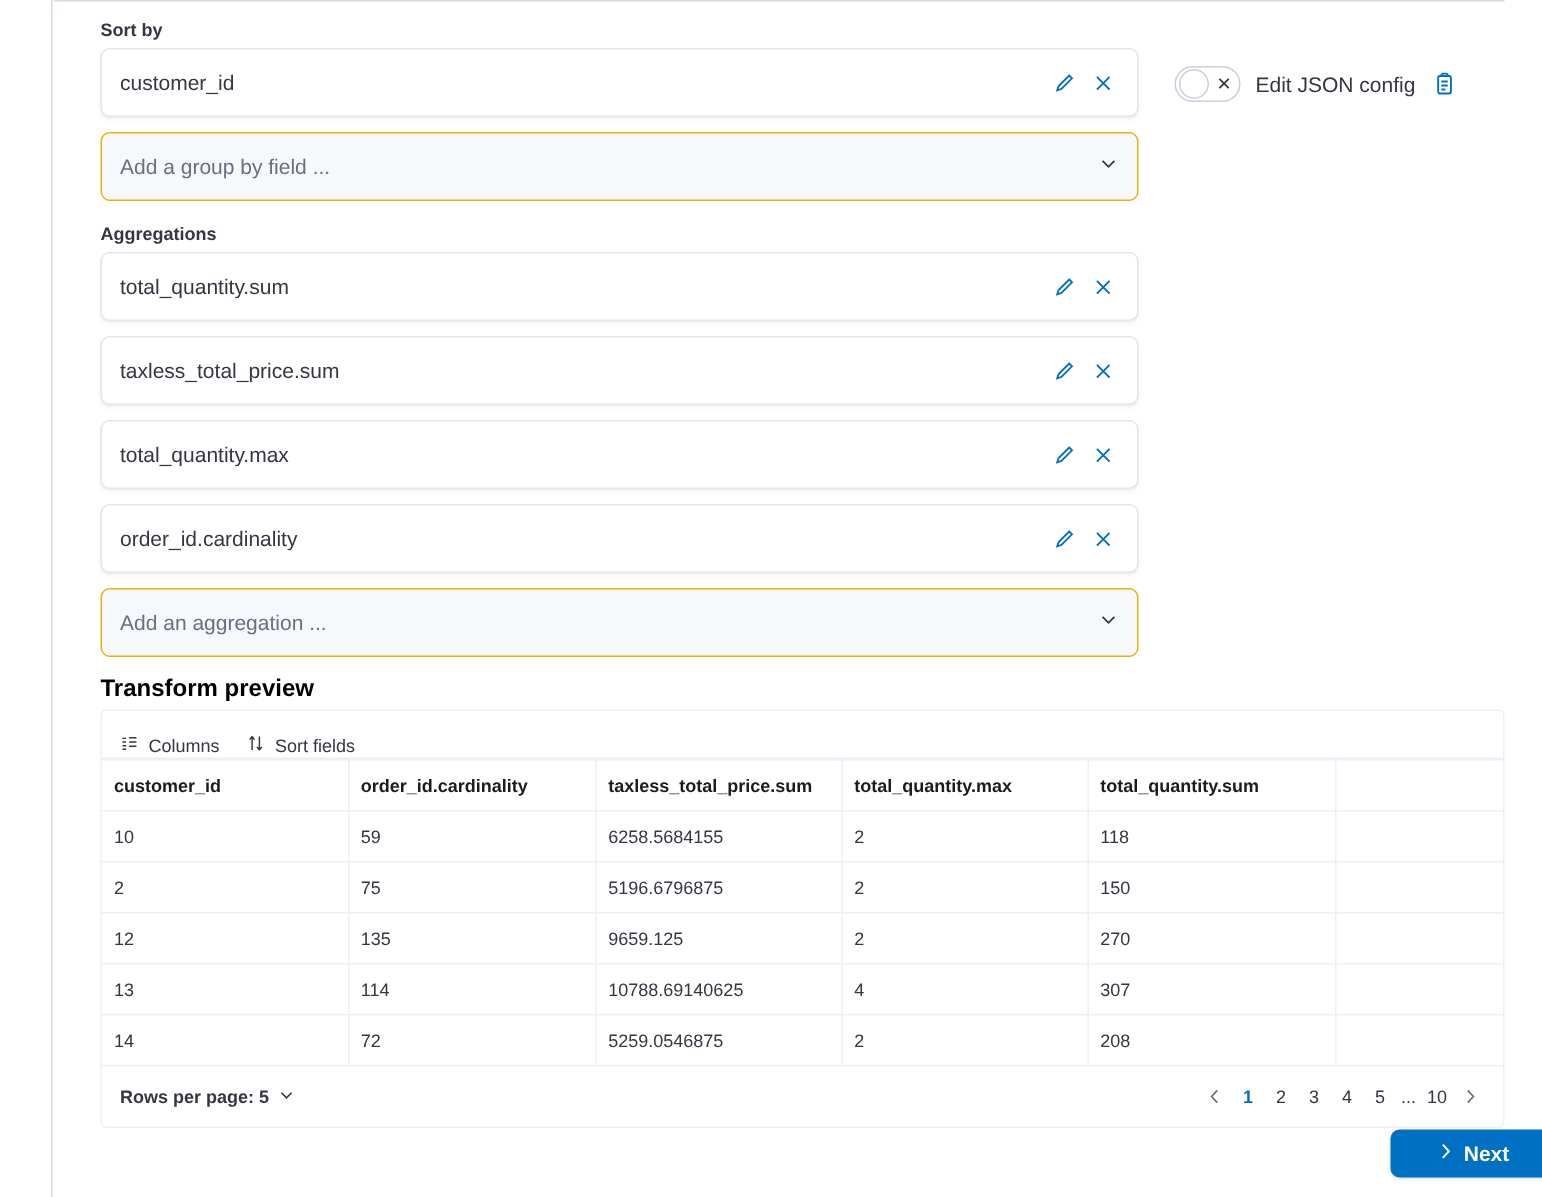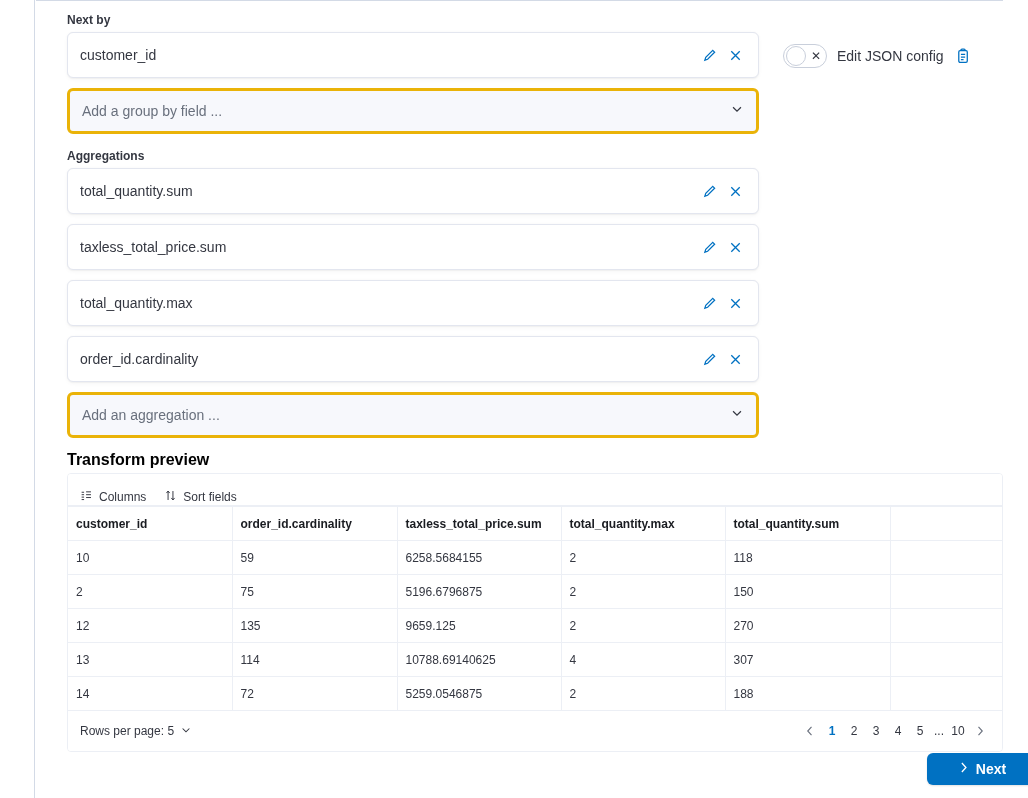--- a/index.html
+++ b/index.html
@@ -81,21 +81,21 @@
     align-items: center;
     justify-content: center;
     color: #0071c2;
     cursor: pointer;
   }
   .icon-btn svg { display: block; }
 
   .select-row {
     position: relative;
     height: 46px;
-    border: 3px solid #eab308;
+    border: 1px solid #eab308;
     border-radius: 6px;
     background: #f7f8fc;
     display: flex;
     align-items: center;
     padding: 0 12px;
     margin-bottom: 10px;
     cursor: pointer;
   }
   .select-row .ph {
     flex: 1;
@@ -233,20 +233,21 @@
     padding: 0 12px;
     background: #fff;
   }
   .rows-per-page {
     display: flex;
     align-items: center;
     gap: 6px;
     font-size: 12px;
     color: #343741;
     cursor: pointer;
+    font-weight: bold;
   }
   .pager {
     margin-left: auto;
     display: flex;
     align-items: center;
     gap: 2px;
   }
   .pager .pg {
     min-width: 20px;
     height: 22px;
@@ -303,21 +304,21 @@
 
 <div class="page">
 
   <div class="left-rail"></div>
   <div class="top-rule"></div>
 
   <div class="content">
 
     <div class="form-col">
 
-      <div class="field-label">Next by</div>
+      <div class="field-label">Sort by</div>
 
       <div class="row-item">
         <span class="txt">customer_id</span>
         <span class="icon-btn">
           <svg width="15" height="15" viewBox="0 0 16 16" fill="none" stroke="currentColor" stroke-width="1.3">
             <path d="M11.5 2.5l2 2L6 12l-3 1 1-3 7.5-7.5z"></path>
           </svg>
         </span>
         <span class="icon-btn">
           <svg width="15" height="15" viewBox="0 0 16 16" fill="none" stroke="currentColor" stroke-width="1.4">
@@ -492,21 +493,21 @@
             <td class="num">10788.69140625</td>
             <td class="num">4</td>
             <td class="num">307</td>
             <td class="pad"></td>
           </tr>
           <tr>
             <td>14</td>
             <td class="num">72</td>
             <td class="num">5259.0546875</td>
             <td class="num">2</td>
-            <td class="num">188</td>
+            <td class="num">208</td>
             <td class="pad"></td>
           </tr>
         </tbody>
       </table>
 
       <div class="table-footer">
         <div class="rows-per-page">
           <span>Rows per page: 5</span>
           <span>
             <svg width="12" height="12" viewBox="0 0 16 16" fill="none" stroke="currentColor" stroke-width="1.4">

